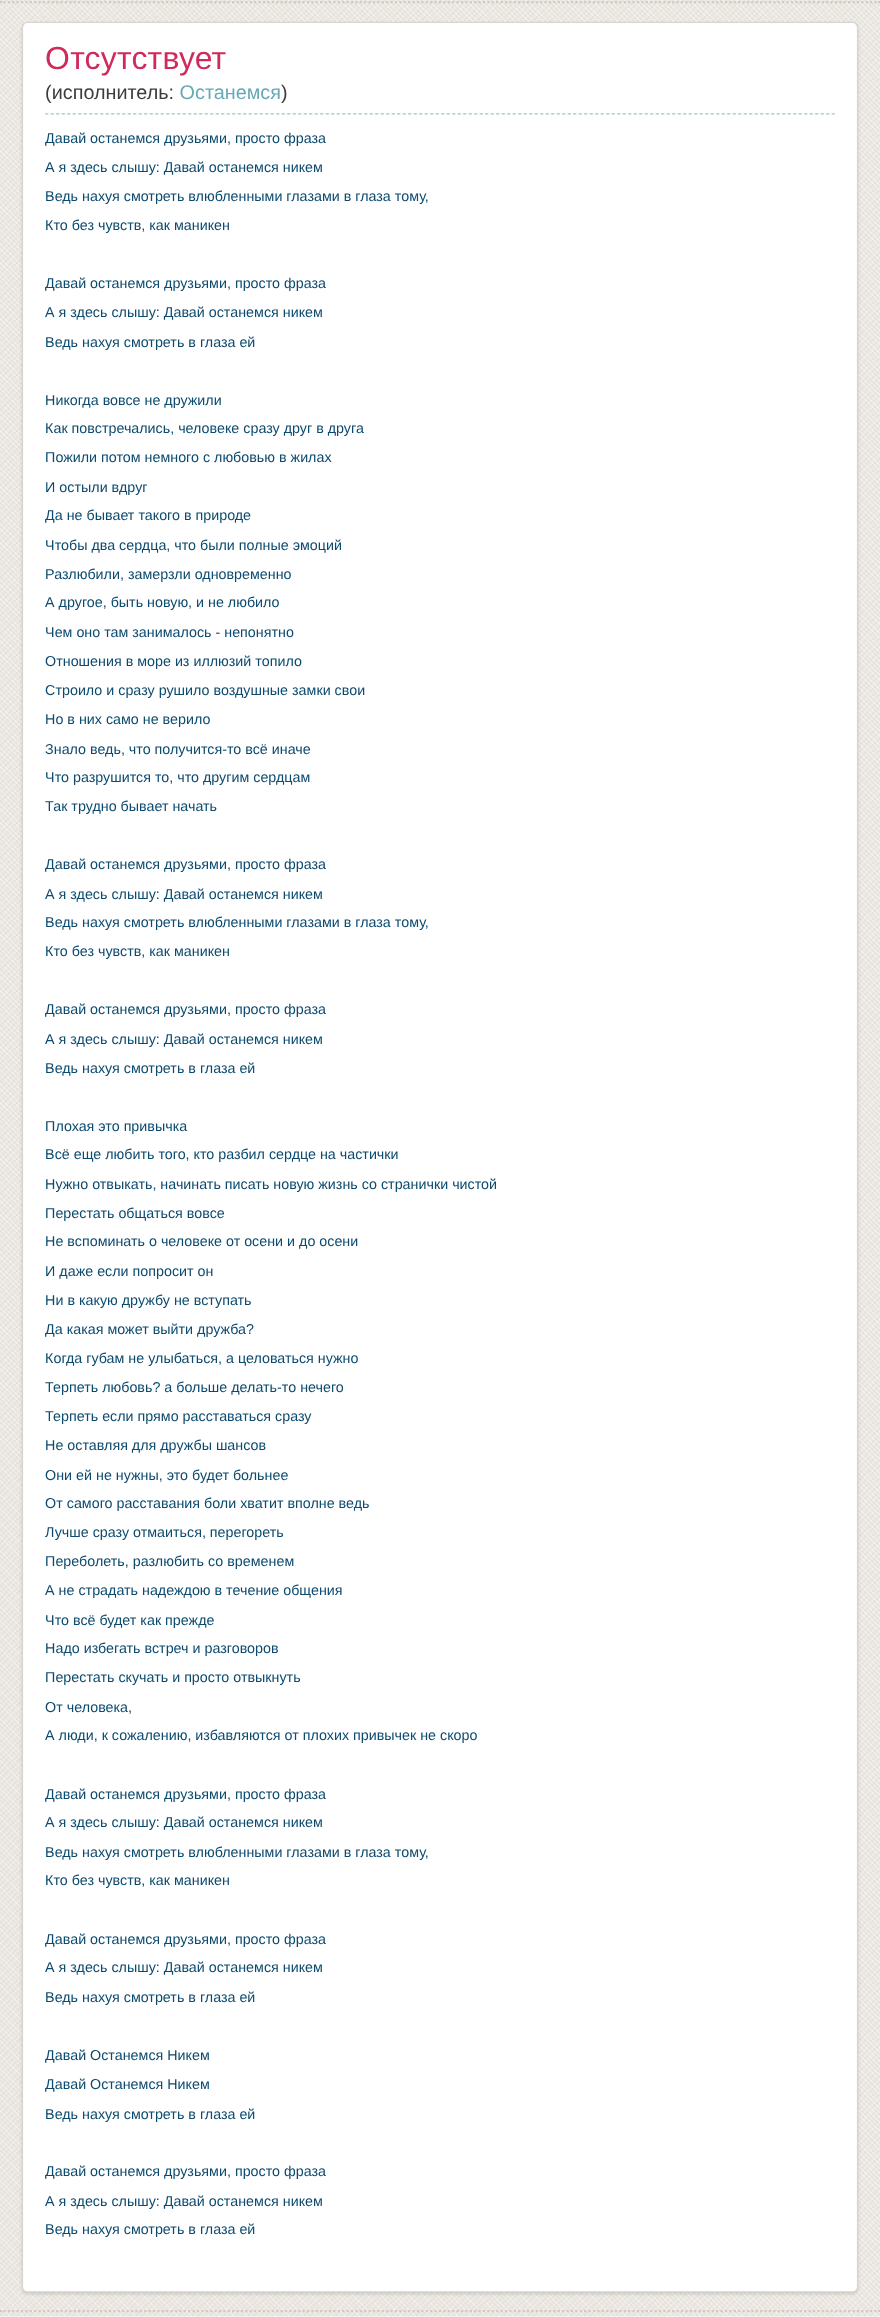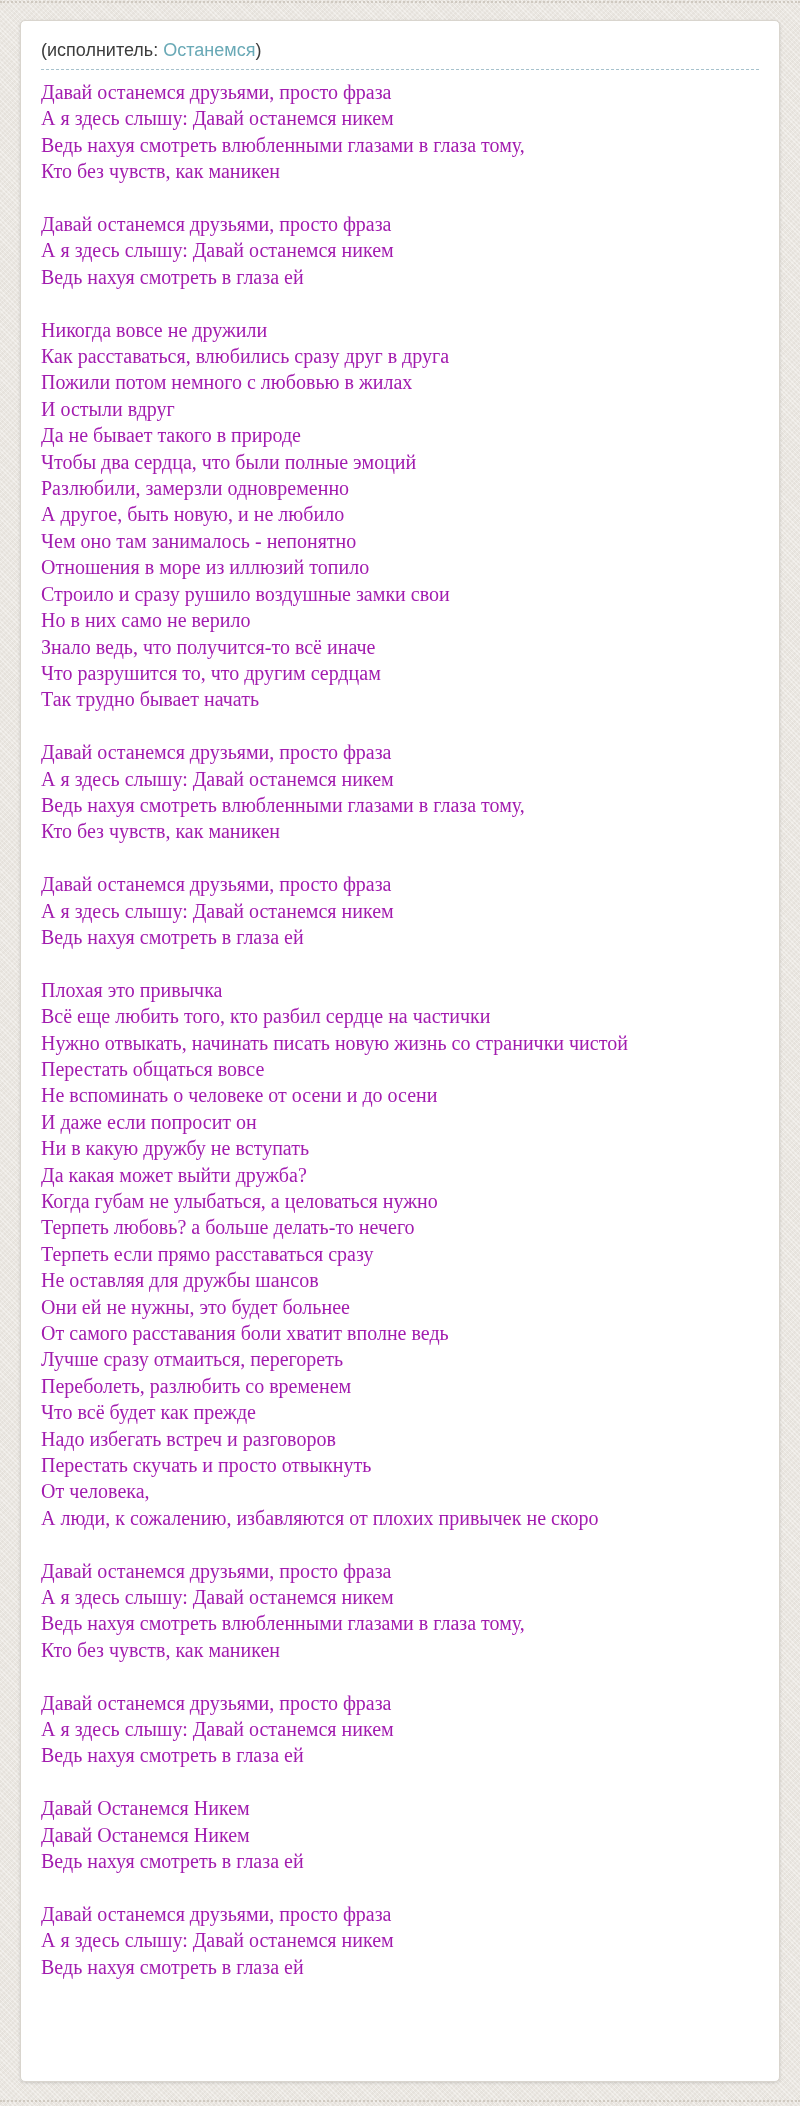--- a/index.html
+++ b/index.html
@@ -61,57 +61,57 @@
   }
 
   .artist-link {
     color: #69a9b6;
     text-decoration: none;
     cursor: pointer;
   }
 
   .lyrics {
     margin-top: 9px;
-    font-size: 20px;
+    font-size: 13px;
     line-height: 26.4px;
-    color: #a21caf;
-    font-family: Liberation Serif, serif;
+    color: #0c4a6e;
   }
 
   .stanza { margin-bottom: 26.4px; }
   .stanza:last-child { margin-bottom: 0; }
 
   .line { white-space: pre-wrap; }
 </style>
 </head>
 <body>
 
 <div class="card">
 
   <div class="song-header">
+    <h1 class="song-title">Отсутствует</h1>
     <div class="artist-line">
       <span>(исполнитель: </span><a class="artist-link">Останемся</a><span>)</span>
     </div>
   </div>
 
   <div class="lyrics">
       <div class="stanza">
         <div class="line">Давай останемся друзьями, просто фраза</div>
         <div class="line">А я здесь слышу: Давай останемся никем</div>
         <div class="line">Ведь нахуя смотреть влюбленными глазами в глаза тому,</div>
         <div class="line">Кто без чувств, как маникен</div>
       </div>
       <div class="stanza">
         <div class="line">Давай останемся друзьями, просто фраза</div>
         <div class="line">А я здесь слышу: Давай останемся никем</div>
         <div class="line">Ведь нахуя смотреть в глаза ей</div>
       </div>
       <div class="stanza">
         <div class="line">Никогда вовсе не дружили</div>
-        <div class="line">Как расставаться, влюбились сразу друг в друга</div>
+        <div class="line">Как повстречались, человеке сразу друг в друга</div>
         <div class="line">Пожили потом немного с любовью в жилах</div>
         <div class="line">И остыли вдруг</div>
         <div class="line">Да не бывает такого в природе</div>
         <div class="line">Чтобы два сердца, что были полные эмоций</div>
         <div class="line">Разлюбили, замерзли одновременно</div>
         <div class="line">А другое, быть новую, и не любило</div>
         <div class="line">Чем оно там занималось - непонятно</div>
         <div class="line">Отношения в море из иллюзий топило</div>
         <div class="line">Строило и сразу рушило воздушные замки свои</div>
         <div class="line">Но в них само не верило</div>
@@ -140,20 +140,21 @@
         <div class="line">Ни в какую дружбу не вступать</div>
         <div class="line">Да какая может выйти дружба?</div>
         <div class="line">Когда губам не улыбаться, а целоваться нужно</div>
         <div class="line">Терпеть любовь? а больше делать-то нечего</div>
         <div class="line">Терпеть если прямо расставаться сразу</div>
         <div class="line">Не оставляя для дружбы шансов</div>
         <div class="line">Они ей не нужны, это будет больнее</div>
         <div class="line">От самого расставания боли хватит вполне ведь</div>
         <div class="line">Лучше сразу отмаиться, перегореть</div>
         <div class="line">Переболеть, разлюбить со временем</div>
+        <div class="line">А не страдать надеждою в течение общения</div>
         <div class="line">Что всё будет как прежде</div>
         <div class="line">Надо избегать встреч и разговоров</div>
         <div class="line">Перестать скучать и просто отвыкнуть</div>
         <div class="line">От человека,</div>
         <div class="line">А люди, к сожалению, избавляются от плохих привычек не скоро</div>
       </div>
       <div class="stanza">
         <div class="line">Давай останемся друзьями, просто фраза</div>
         <div class="line">А я здесь слышу: Давай останемся никем</div>
         <div class="line">Ведь нахуя смотреть влюбленными глазами в глаза тому,</div>

